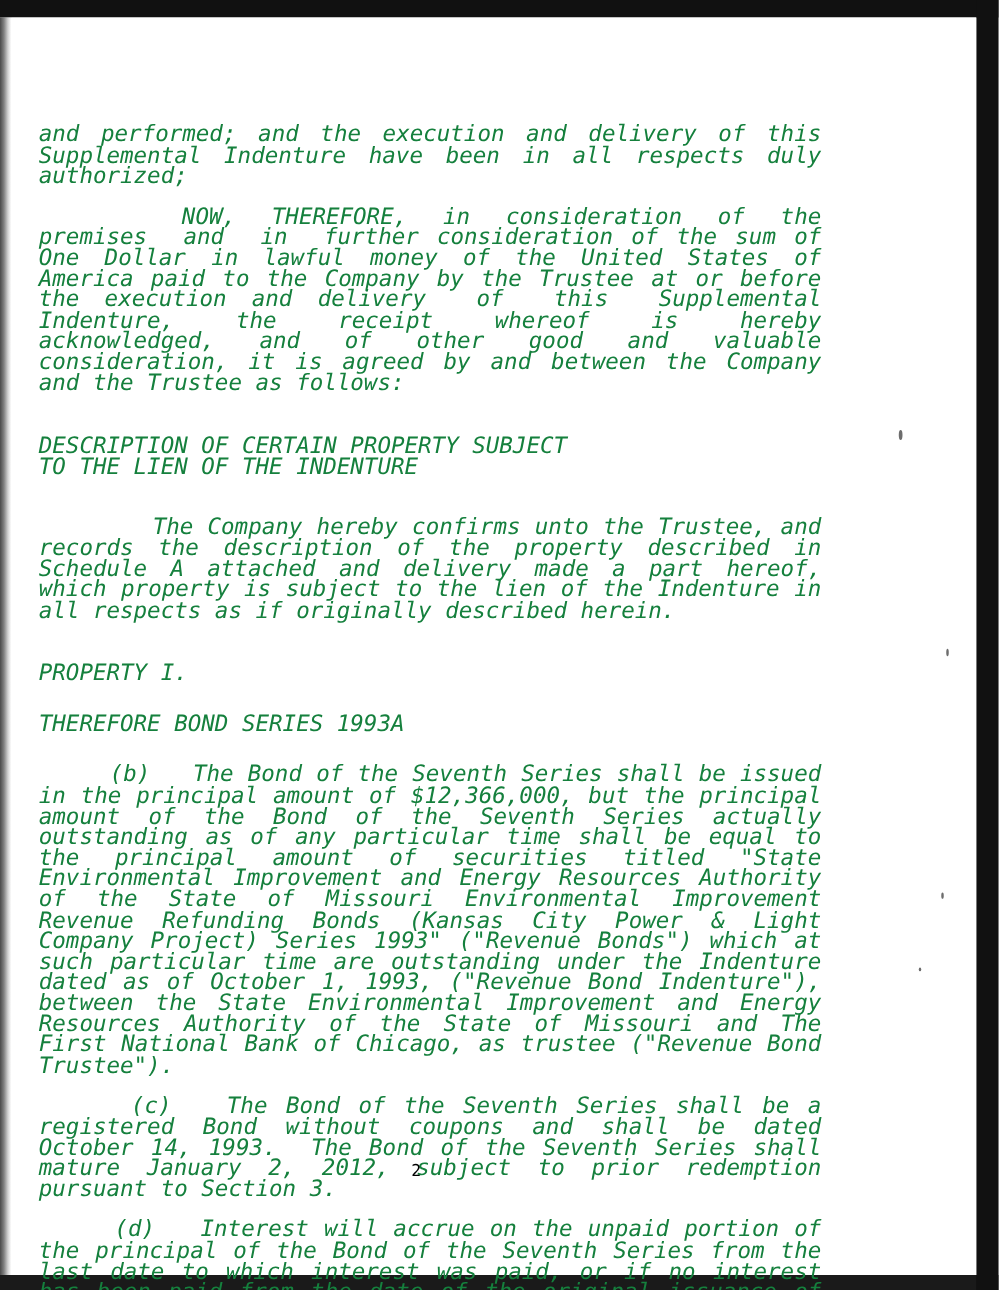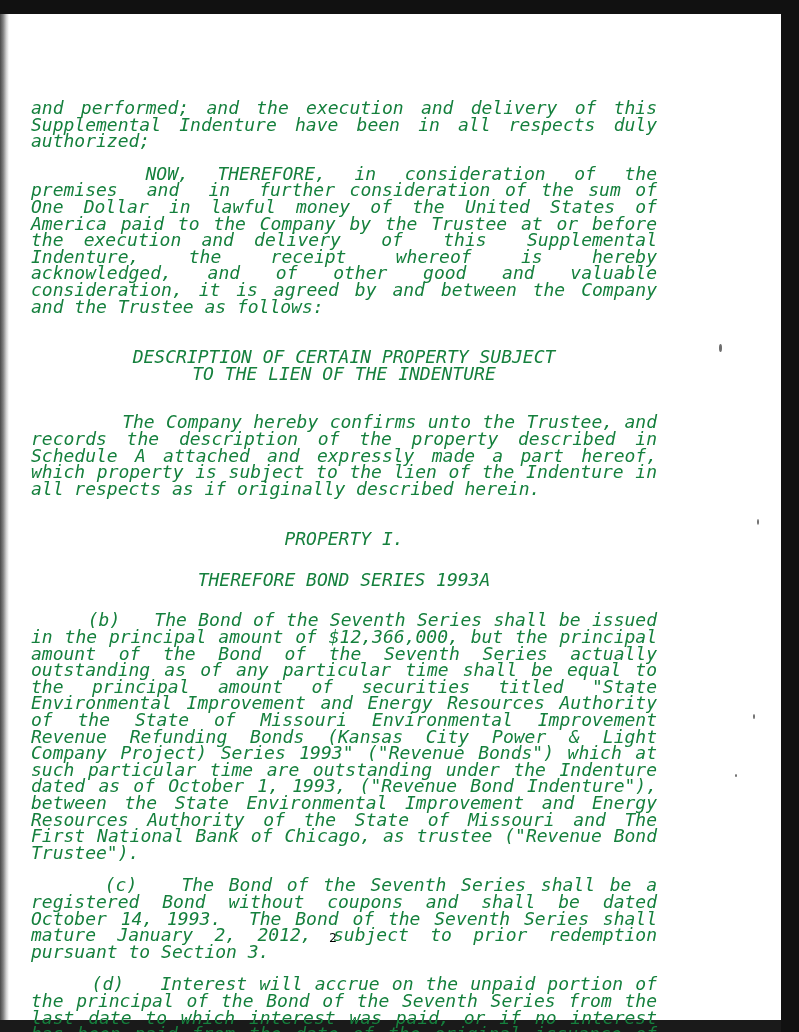--- a/index.html
+++ b/index.html
@@ -65,21 +65,21 @@
     letter-spacing: 0px;
     font-style: italic;
   }
   p {
     margin: 0 0 16px 0;
     text-align: justify;
     white-space: pre-wrap;
   }
   p.last { margin-bottom: 18px; }
   .center {
-    text-align: center;
+    text-align: left;
     white-space: pre-line;
   }
   .heading-block {
     margin: 0 0 16px 0;
   }
   .gap-lg { height: 18px; }
   .gap-md { height: 16px; }
   .gap-sm { height: 8px; }
   .page-number {
     position: absolute;
@@ -114,21 +114,21 @@
 
       <p>        NOW,  THEREFORE,  in  consideration  of  the  premises  and  in  further consideration of the sum of One Dollar in lawful money of the United States of America paid to the Company by the Trustee at or before the execution and delivery  of  this  Supplemental  Indenture,  the  receipt  whereof  is  hereby acknowledged, and of other good and valuable consideration, it is agreed by and between the Company and the Trustee as follows:</p>
 
       <div class="gap-lg"></div>
 
       <p class="center heading-block">DESCRIPTION OF CERTAIN PROPERTY SUBJECT
 TO THE LIEN OF THE INDENTURE</p>
 
       <div class="gap-md"></div>
 
-      <p>        The Company hereby confirms unto the Trustee, and records the description of the property described in Schedule A attached and expressly made a part hereof, which property is subject to the lien of the Indenture in all respects as if originally described herein.</p>
+      <p>        The Company hereby confirms unto the Trustee, and records the description of the property described in Schedule A attached and delivery made a part hereof, which property is subject to the lien of the Indenture in all respects as if originally described herein.</p>
 
       <div class="gap-lg"></div>
 
       <p class="center heading-block">PROPERTY I.</p>
 
       <div class="gap-sm"></div>
 
       <p class="center heading-block">THEREFORE BOND SERIES 1993A</p>
 
       <div class="gap-sm"></div>

